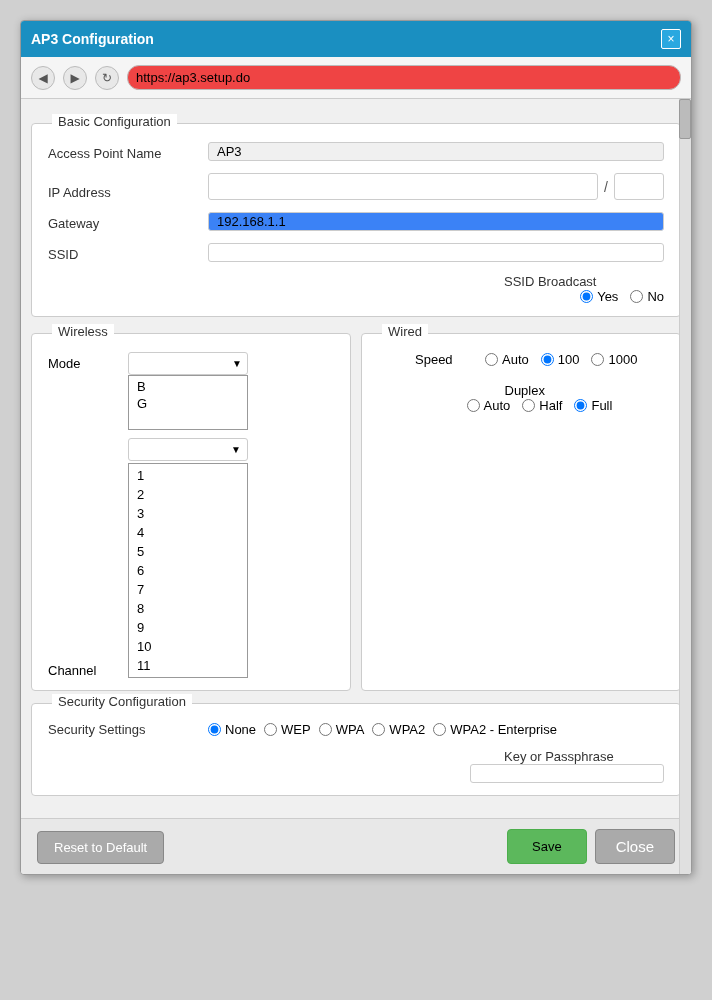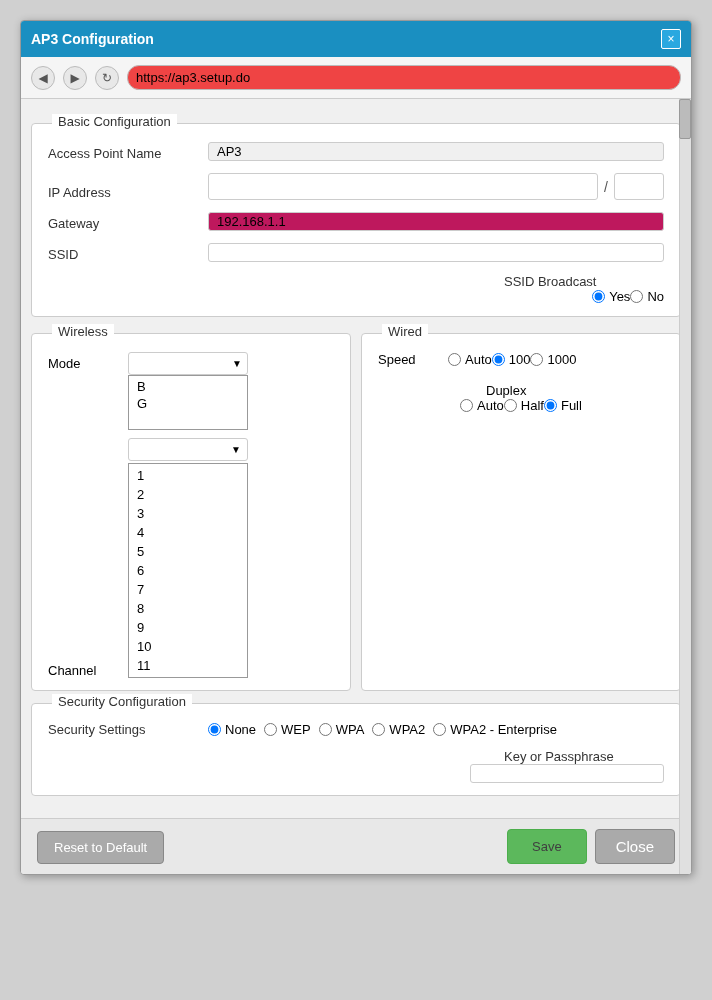--- a/index.html
+++ b/index.html
@@ -141,20 +141,21 @@
       width: 50px;
       border: 1px solid #ccc;
       border-radius: 3px;
       padding: 5px 8px;
       font-size: 13px;
       background: white;
     }
     .radio-group {
       display: flex;
       align-items: center;
+      gap: 12px;
     }
     .radio-label {
       display: flex;
       align-items: center;
       gap: 4px;
       font-size: 13px;
       cursor: pointer;
     }
     .two-col {
       display: flex;
@@ -222,20 +223,21 @@
       padding: 2px 4px;
     }
     .channel-listbox div {
       padding: 2px 4px;
       cursor: pointer;
     }
     .wired-row {
       display: flex;
       align-items: center;
       margin-bottom: 16px;
+      margin-left: 37px;
     }
     .wired-label {
       width: 70px;
       font-size: 13px;
     }
     .bottom-bar {
       background: #e8e8e8;
       border-top: 1px solid #ccc;
       padding: 10px 16px;
       display: flex;
@@ -254,21 +256,21 @@
     .btn-group {
       display: flex;
       gap: 8px;
     }
     .btn-save {
       background: #5cb85c;
       border: 1px solid #4cae4c;
       border-radius: 4px;
       padding: 8px 24px;
       font-size: 13px;
-      color: #404040;
+      color: #000000;
       cursor: pointer;
     }
     .btn-close {
       background: #aaa;
       border: 1px solid #888;
       border-radius: 4px;
       padding: 8px 20px;
       font-size: 15px;
       color: white;
       cursor: pointer;
@@ -329,21 +331,21 @@
           <span class="form-label">IP Address</span>
           <div class="ip-row">
             <input class="ip-input" type="text" value="" style="">
             <span class="ip-slash">/</span>
             <input class="ip-suffix" type="text" value="" style="">
           </div>
         </div>
 
         <div class="form-row">
           <span class="form-label">Gateway</span>
-          <input class="form-control" type="text" value="192.168.1.1" style="background: #be185d;">
+          <input class="form-control" type="text" value="192.168.1.1" style="background: #3b82f6;">
         </div>
 
         <div class="form-row">
           <span class="form-label">SSID</span>
           <input class="form-control white-bg" type="text" value="" style="">
         </div>
 
         <div class="form-row">
           <span class="form-label">SSID Broadcast</span>
           <div class="radio-group">

